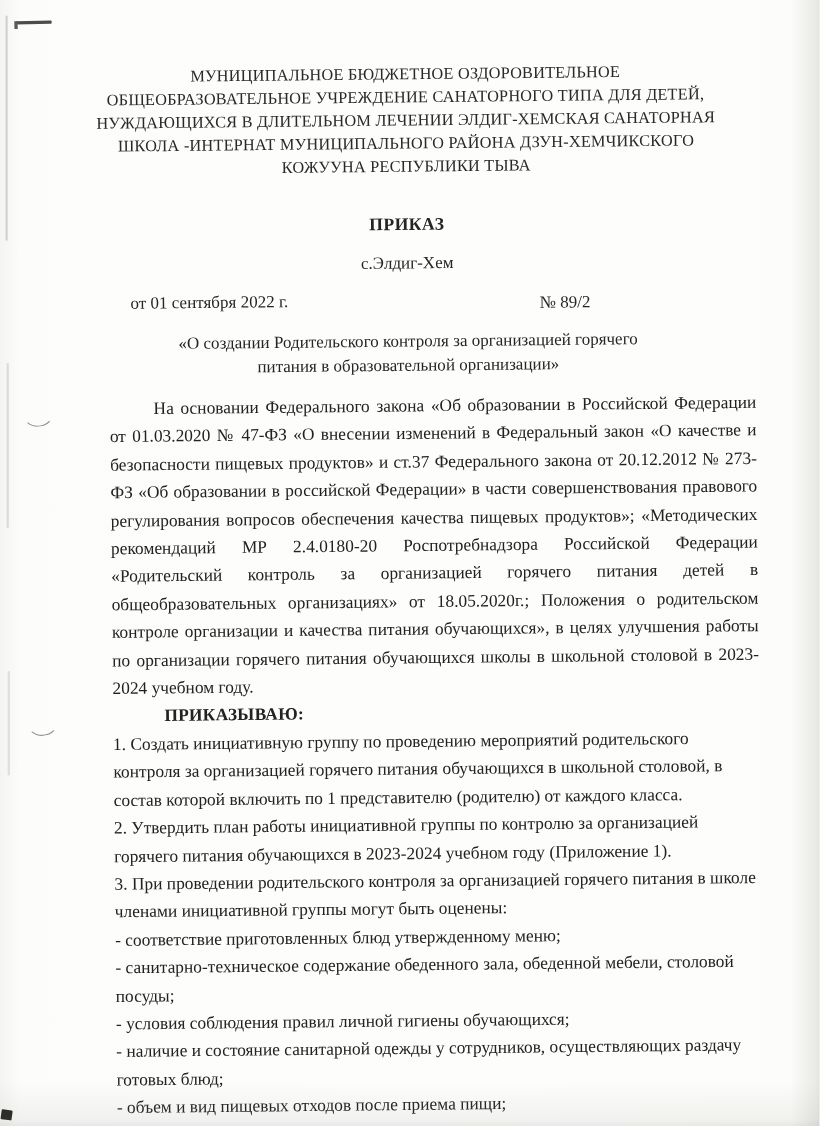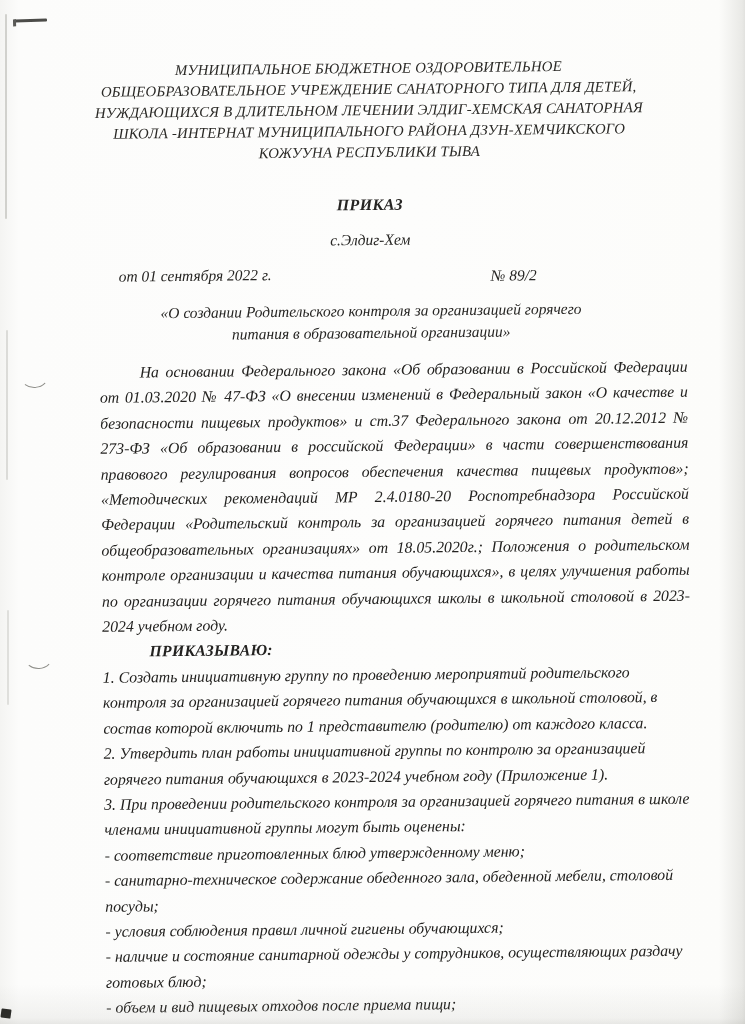--- a/index.html
+++ b/index.html
@@ -5,21 +5,20 @@
   html,body{margin:0;padding:0;}
   body{
     width:745px;height:1024px;position:relative;overflow:hidden;
     background:#f3f3f1;
     font-family:"Liberation Serif","DejaVu Serif",serif;
     color:#262523;
   }
   .page{
     position:absolute;inset:0;
     background:linear-gradient(90deg,#f4f4f2 0,#fcfcfb 2.5%,#fdfdfc 55%,#fcfcfa 96.5%,#e9e9e6 99.6%,#e2e2df 100%);
-    font-style:italic;
   }
   .page::after{ 
     content:"";position:absolute;left:0;right:0;bottom:0;height:40px;
     background:linear-gradient(to bottom,rgba(140,140,132,0) 0,rgba(140,140,132,0.10) 85%,rgba(120,120,112,0.16) 100%);
     pointer-events:none;
   }
   
   .staple-mark{
     position:absolute;left:14px;top:19px;width:33px;height:3px;
     background:#4c4c49;transform:rotate(-1.4deg);border-radius:1px;

